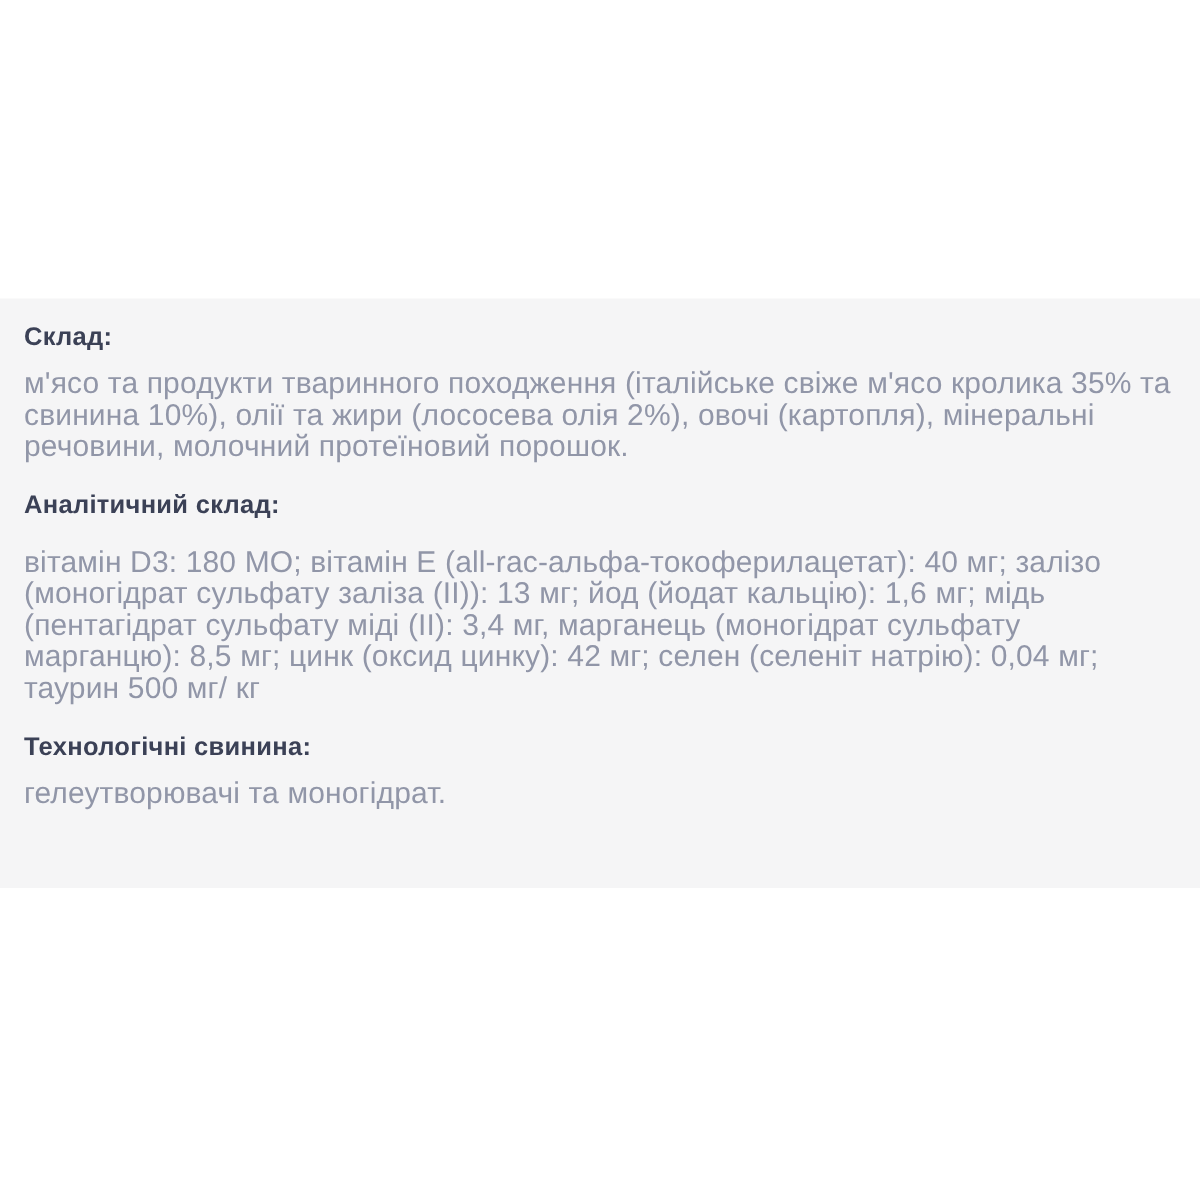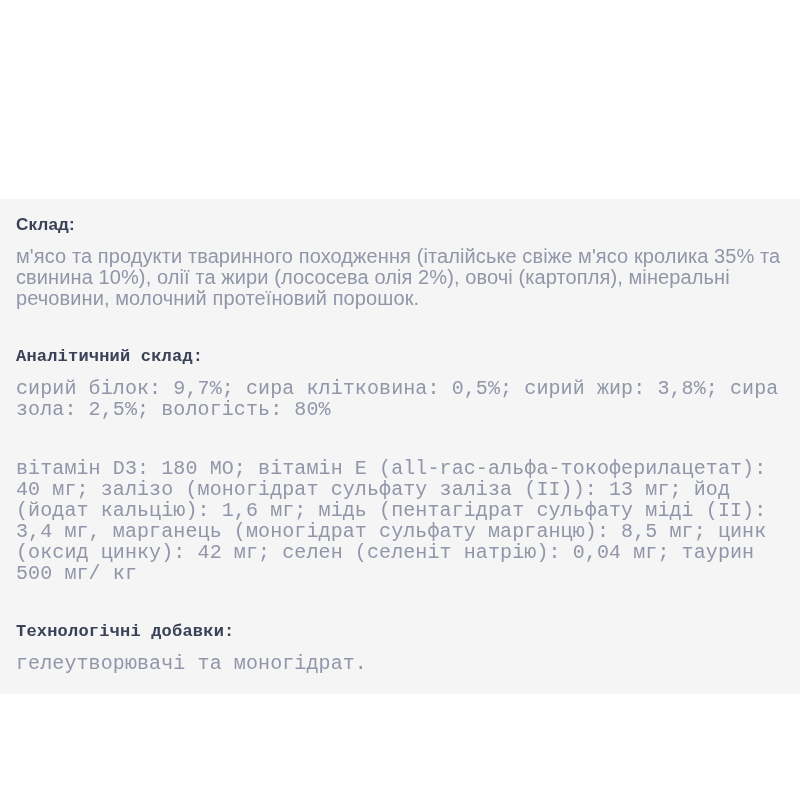--- a/index.html
+++ b/index.html
@@ -24,22 +24,21 @@
   .info-panel {
     position: absolute;
     top: 199px;
     left: 0;
     width: 800px;
     min-height: 393px;
     background: var(--panel-bg);
     padding: 16px 16px 20px 16px;
   }
   .info-section + .info-section {
-    margin-top: 38px;
-    font-family: Liberation Mono, monospace;
+    margin-top: 18px;
   }
   .section-heading {
     margin: 0;
     font-size: 17px;
     line-height: 20px;
     font-weight: 700;
     color: var(--heading-color);
     letter-spacing: 0.2px;
   }
   .section-body {
@@ -56,25 +55,24 @@
 
 <div class="info-panel">
 
   <section class="info-section">
     <h2 class="section-heading">Склад:</h2>
     <p class="section-body">м'ясо та продукти тваринного походження (італійське свіже м'ясо кролика 35% та свинина 10%), олії та жири (лососева олія 2%), овочі (картопля), мінеральні речовини, молочний протеїновий порошок.</p>
   </section>
 
   <section class="info-section">
     <h2 class="section-heading">Аналітичний склад:</h2>
-    <p class="section-body">сирий білок: 9,7%; сира клітковина: 0,5%; сирий жир: 3,8%; сира зола: 2,5%; вологість: 80%</p>
   </section>
 
   <section class="info-section">
     <p class="section-body">вітамін D3: 180 МО; вітамін E (all-rac-альфа-токоферилацетат): 40 мг; залізо (моногідрат сульфату заліза (II)): 13 мг; йод (йодат кальцію): 1,6 мг; мідь (пентагідрат сульфату міді (II): 3,4 мг, марганець (моногідрат сульфату марганцю): 8,5 мг; цинк (оксид цинку): 42 мг; селен (селеніт натрію): 0,04 мг; таурин 500 мг/ кг</p>
   </section>
 
   <section class="info-section">
-    <h2 class="section-heading">Технологічні добавки:</h2>
+    <h2 class="section-heading">Технологічні свинина:</h2>
     <p class="section-body">гелеутворювачі та моногідрат.</p>
   </section>
 
 </div>
 
 </body></html>

